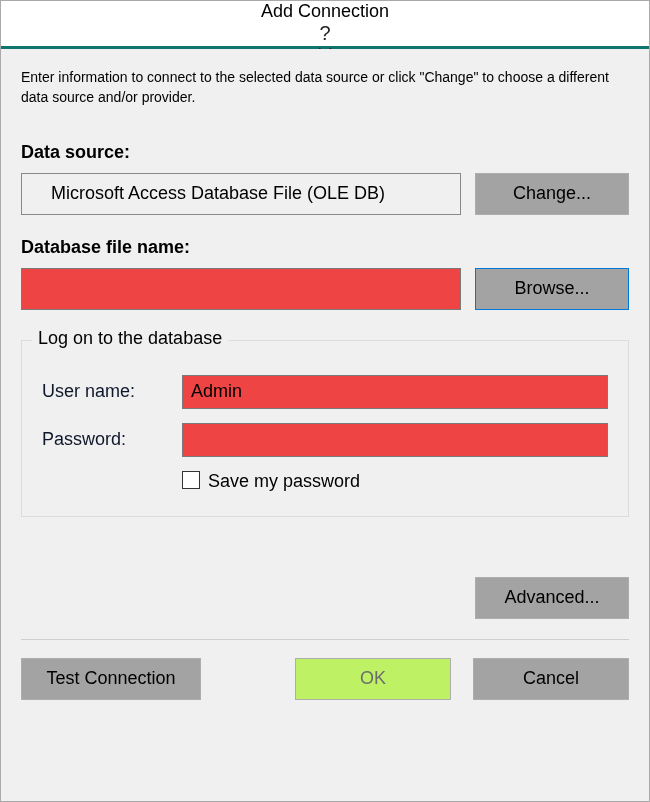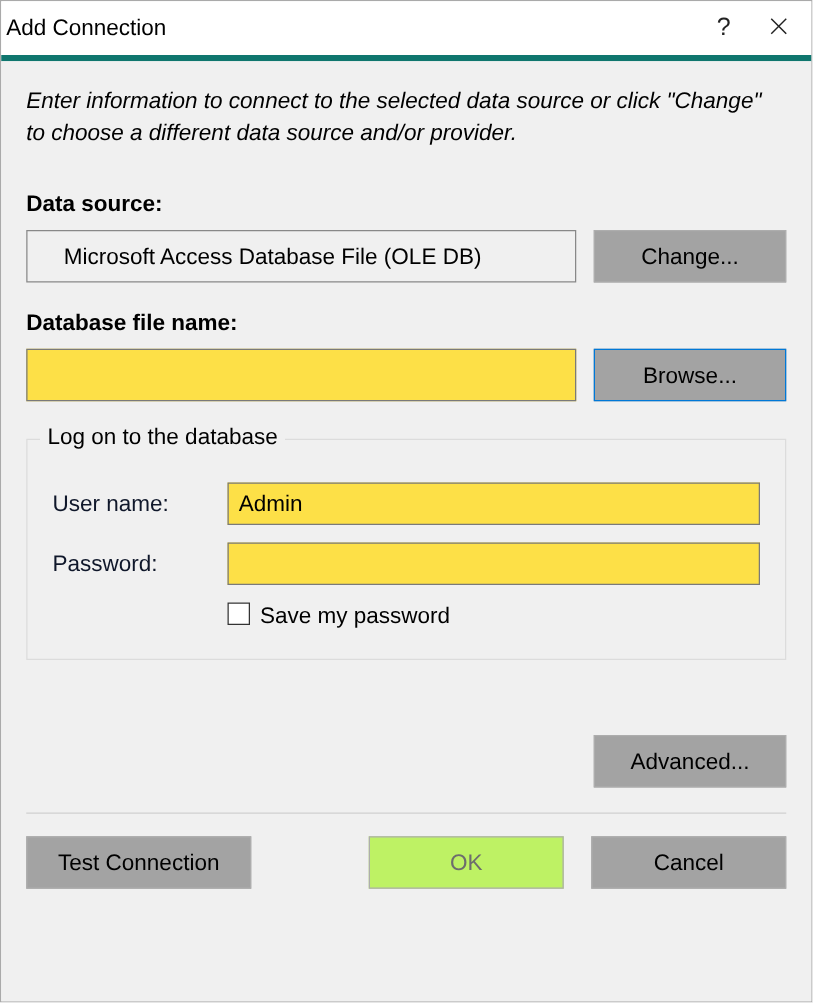--- a/index.html
+++ b/index.html
@@ -21,21 +21,22 @@
       background: #fff;
       display: flex;
       flex-direction: column;
     }
     .titlebar {
       height: 48px;
       display: flex;
       align-items: center;
       padding: 0 4px;
       background: #fff;
-      border-bottom: 5px solid #0f766e;
+      border-bottom: 3px solid #0f766e;
+      flex-direction: column;
     }
     .titlebar .title {
       font-size: 18px;
       color: #000;
       flex: 1;
     }
     .titlebar .help-btn {
       width: 44px;
       text-align: center;
       font-size: 20px;
@@ -56,42 +57,41 @@
       stroke-width: 1.2;
     }
     .body {
       flex: 1;
       background: #f0f0f0;
       padding: 18px 20px 20px 20px;
       display: flex;
       flex-direction: column;
     }
     .intro {
-      font-size: 18px;
+      font-size: 14px;
       color: #000;
       line-height: 1.45;
       margin-bottom: 34px;
-      font-style: italic;
     }
     .field-label {
       font-size: 18px;
       color: #000;
       margin-bottom: 10px;
       font-weight: bold;
     }
     .row {
       display: flex;
       align-items: stretch;
       gap: 14px;
       margin-bottom: 22px;
     }
     .textbox {
       flex: 1;
       height: 42px;
-      background: #fde047;
+      background: #ef4444;
       border: 1px solid #7a7a7a;
       padding: 0 8px;
       font-size: 18px;
       color: #000;
       display: flex;
       align-items: center;
     }
     .textbox.readonly {
       background: #f0f0f0;
       border: 1px solid #888;

